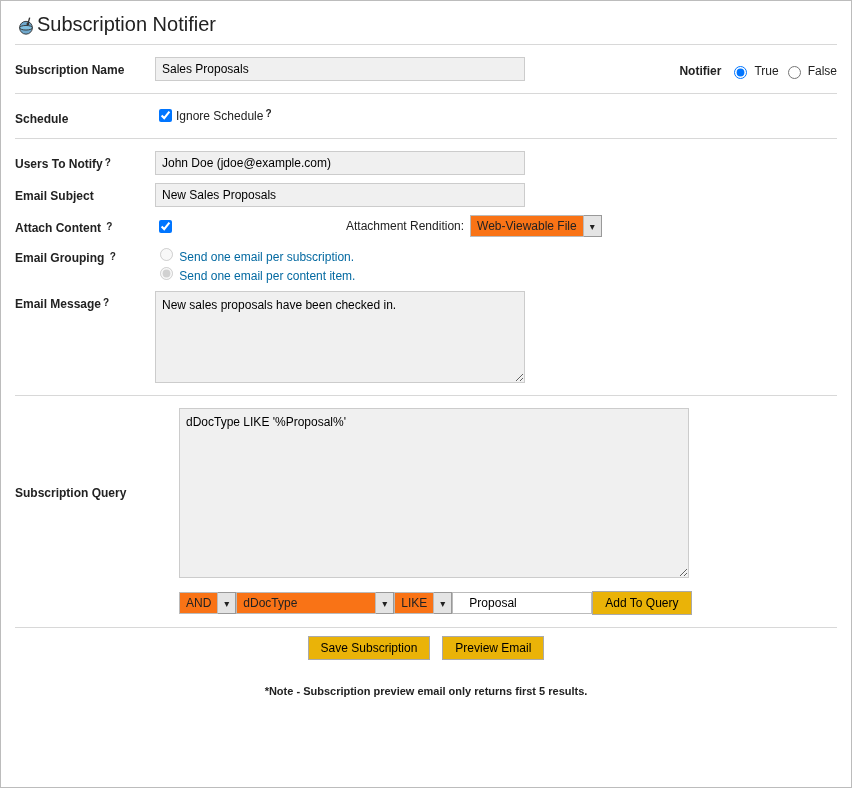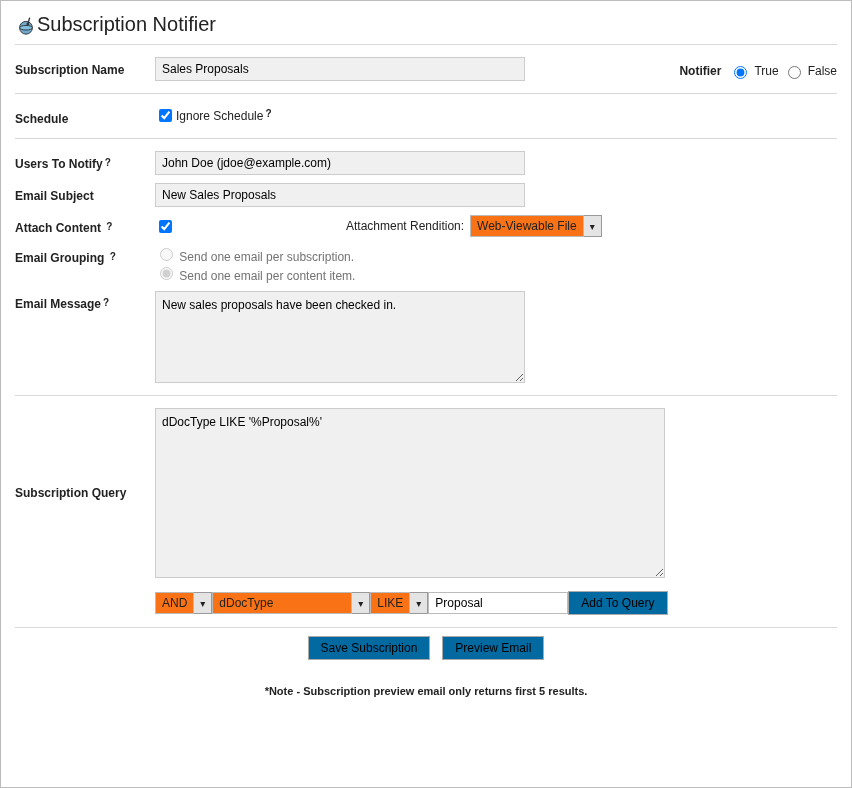--- a/index.html
+++ b/index.html
@@ -82,21 +82,21 @@
   .cb {
     vertical-align:middle;
     margin-right:4px;
   }
   .cb-label {
     font-size:12px;
   }
   .disabled-text {
     color:#aaa;
   }
-  input[type=radio][disabled] + span { color:#737373; }
+  input[type=radio][disabled] + span { color:#0369a1; }
   .enabled-block {
     margin-left:auto;
     font-size:12px;
     display:flex;
     align-items:center;
     gap:4px;
     padding-top:4px;
   }
   .enabled-block .etitle { font-weight:bold; margin-right:4px; }
   .combo-wrap {
@@ -125,25 +125,25 @@
   }
   .query-block {
     display:flex;
     align-items:center;
     flex-wrap:wrap;
     margin-top:10px;
   }
   .small-input {
     width:140px; height:22px;
     border:1px solid #bbb; background:#fff;
-    padding:2px 6px; font-size:12px;
+    padding:2px 16px; font-size:12px;
   }
   .btn {
     border:1px solid #aaa;
-    background:#0369a1;
+    background:#eab308;
     padding:4px 12px;
     font-family:inherit;
     font-size:12px;
     cursor:pointer;
   }
   .action-row {
     display:flex; justify-content:center; gap:12px; margin-top:8px;
   }
   .note {
     text-align:center;
@@ -257,21 +257,21 @@
   </div>
   <div class="mid">
     <textarea class="txtarea" style="">New sales proposals have been checked in.</textarea>
   </div>
 </div>
 
 <hr class="sep">
 
 <div class="row query-label-row">
   <div class="lbl">Subscription Query</div>
-  <div class="mid" style="display:block;">
+  <div class="mid" style="display:block;margin-left:24px;">
     <textarea class="txtarea big" style="">dDocType LIKE '%Proposal%'</textarea>
 
     <div class="query-block">
       <span class="combo-wrap">
         <span class="combo-text small">AND</span>
         <span class="combo-btn">▾</span>
       </span>
       <span class="combo-wrap">
         <span class="combo-text med">dDocType</span>
         <span class="combo-btn">▾</span>

